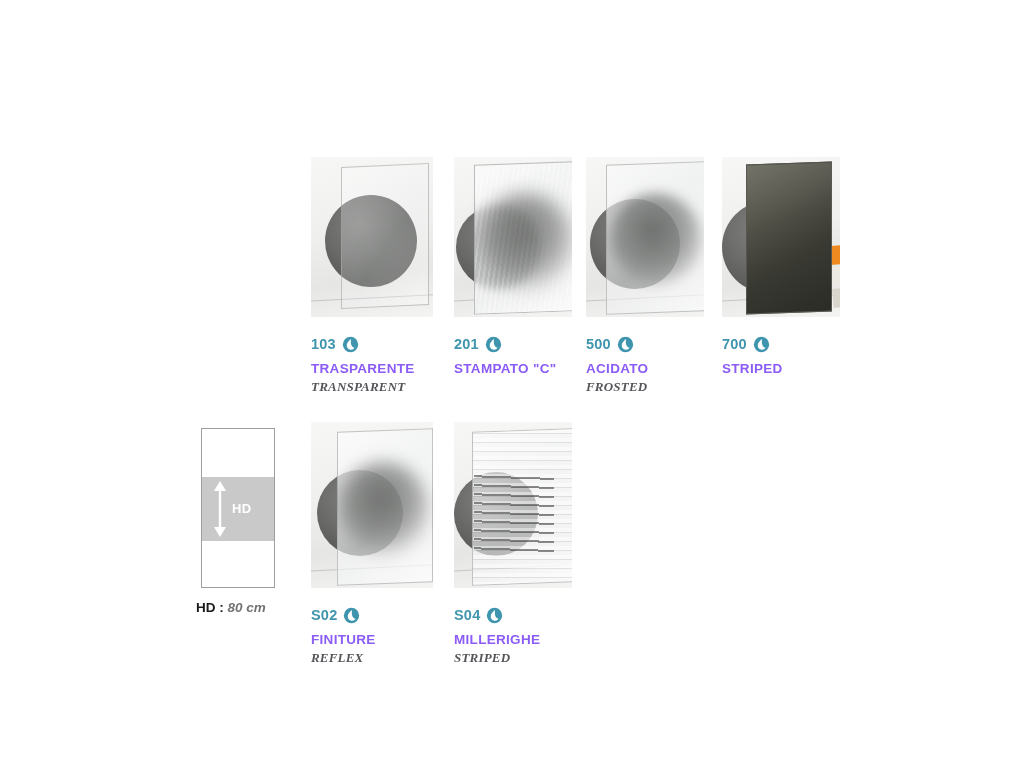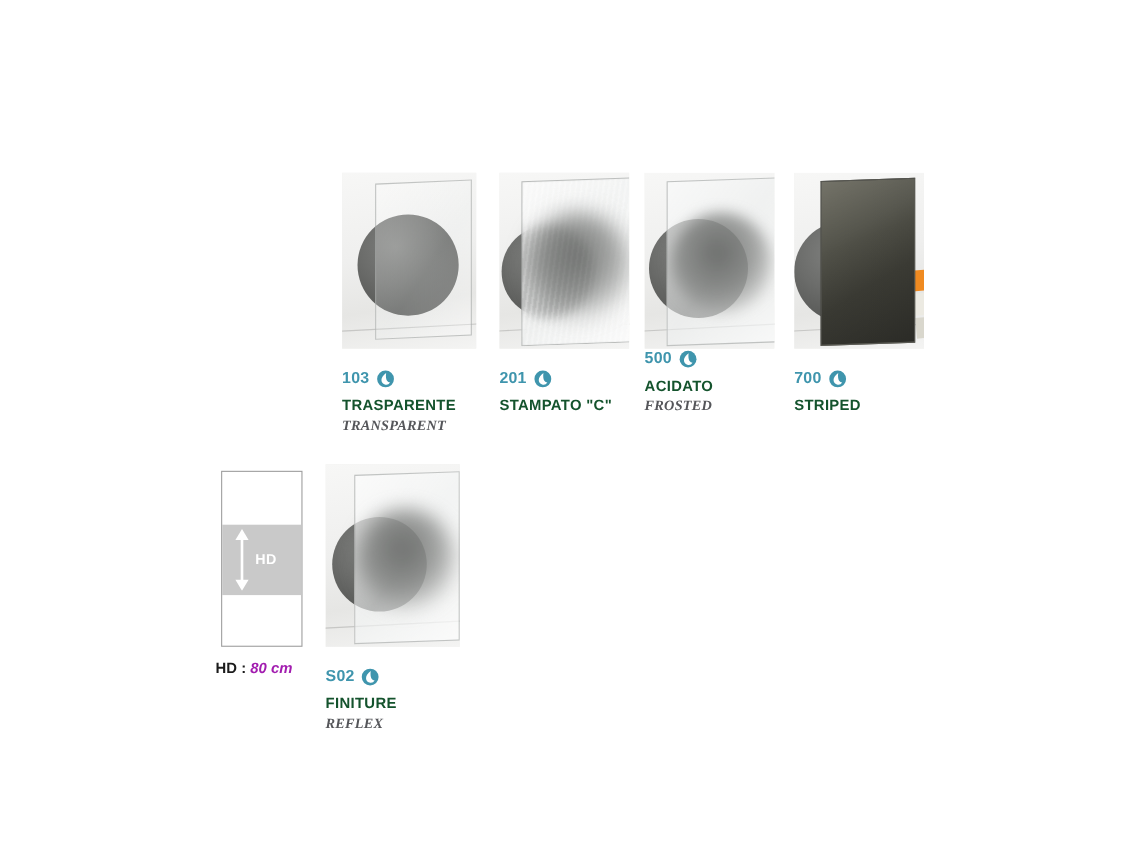--- a/index.html
+++ b/index.html
@@ -204,21 +204,21 @@
   .drop-icon {
     width: 17px;
     height: 17px;
     display: block;
     flex: 0 0 auto;
   }
   .name-it {
     margin-top: 8px;
     font-size: 13.5px;
     font-weight: bold;
-    color: #14532d;
+    color: #8b5cf6;
     letter-spacing: 0.3px;
     white-space: nowrap;
   }
   .name-en {
     margin-top: 3px;
     font-size: 13px;
     font-style: italic;
     font-family: "Liberation Serif", serif;
     font-weight: bold;
     color: #55565a;
@@ -267,21 +267,21 @@
     top: 600px;
     width: 150px;
     font-size: 13.5px;
     white-space: nowrap;
   }
   .hd-caption b {
     color: #1b1b1b;
     font-weight: bold;
   }
   .hd-caption i {
-    color: #a21caf;
+    color: #737373;
     font-style: italic;
     font-weight: bold;
   }
 </style>
 </head>
 <body>
 
 <div class="page">
 
 
@@ -322,21 +322,21 @@
     <div class="name-en"></div>
   </div>
 
   <div class="card" style="left:586px; top:157px; width:118px;">
     <div class="thumb" style="width:118px; height:160px;">
       <div class="bg-sweep"></div>
       <div class="sphere" style="left:4px; top:42px; width:90px; height:90px;"></div>
       <div class="pane pane-frost" style="left:20px; top:6px; width:100px; height:150px; transform: skewY(-2deg);"></div>
       <div class="blur-blob" style="left:24px; top:36px; width:92px; height:92px; filter: blur(6px);"></div>
     </div>
-    <div class="code-row" style="text-align:right;">
+    <div class="code-row" style="margin-top:18px;text-align:right;">
       <span class="code-num">500</span>
       <svg class="drop-icon" viewBox="0 0 20 20">
         <circle cx="10" cy="10" r="9" fill="#3f95ad"></circle>
         <path d="M10.6 3.6 C7.4 6.2 5.6 8.4 5.6 11.2 a5 5 0 0 0 9.2 2.6 C12.4 13.6 9.6 11.4 10.6 3.6 Z" fill="#ffffff"></path>
       </svg>
     </div>
     <div class="name-it">ACIDATO</div>
     <div class="name-en">FROSTED</div>
   </div>
 
@@ -376,32 +376,51 @@
       <line x1="7" y1="7" x2="7" y2="49" stroke="#ffffff" stroke-width="2.4"></line>
       <polygon points="7,0 13,10 1,10" fill="#ffffff"></polygon>
       <polygon points="7,56 13,46 1,46" fill="#ffffff"></polygon>
     </svg>
     <div class="hd-label">HD</div>
   </div>
   <div class="hd-caption">
     <b>HD</b><b> : </b><i>80 cm</i>
   </div>
 
-  <div class="card" style="left:296px; top:422px; width:136px;">
+  <div class="card" style="left:311px; top:422px; width:136px;">
     <div class="thumb" style="width:122px; height:166px;">
       <div class="bg-sweep"></div>
       <div class="sphere" style="left:6px; top:48px; width:86px; height:86px;"></div>
       <div class="pane pane-wrapped" style="left:26px; top:8px; width:96px; height:154px; transform: skewY(-2deg);"></div>
       <div class="blur-blob" style="left:28px; top:40px; width:90px; height:92px; filter: blur(8px);"></div>
     </div>
     <div class="code-row" style="margin-top:18px;">
       <span class="code-num">S02</span>
       <svg class="drop-icon" viewBox="0 0 20 20">
         <circle cx="10" cy="10" r="9" fill="#3f95ad"></circle>
         <path d="M10.6 3.6 C7.4 6.2 5.6 8.4 5.6 11.2 a5 5 0 0 0 9.2 2.6 C12.4 13.6 9.6 11.4 10.6 3.6 Z" fill="#ffffff"></path>
       </svg>
     </div>
     <div class="name-it">FINITURE</div>
     <div class="name-en">REFLEX</div>
   </div>
 
+  <div class="card" style="left:454px; top:422px; width:118px;">
+    <div class="thumb" style="width:118px; height:166px;">
+      <div class="bg-sweep"></div>
+      <div class="sphere" style="left:0px; top:50px; width:84px; height:84px;"></div>
+      <div class="pane pane-striped" style="left:18px; top:8px; width:104px; height:154px; transform: skewY(-2deg);">
+        <div class="stripe-lines"></div>
+      </div>
+      <div class="stripe-dark" style="left:20px; top:52px; width:80px; height:80px;"></div>
+    </div>
+    <div class="code-row" style="margin-top:18px;">
+      <span class="code-num">S04</span>
+      <svg class="drop-icon" viewBox="0 0 20 20">
+        <circle cx="10" cy="10" r="9" fill="#3f95ad"></circle>
+        <path d="M10.6 3.6 C7.4 6.2 5.6 8.4 5.6 11.2 a5 5 0 0 0 9.2 2.6 C12.4 13.6 9.6 11.4 10.6 3.6 Z" fill="#ffffff"></path>
+      </svg>
+    </div>
+    <div class="name-it">MILLERIGHE</div>
+    <div class="name-en">STRIPED</div>
+  </div>
 
 </div>
 
 </body></html>

